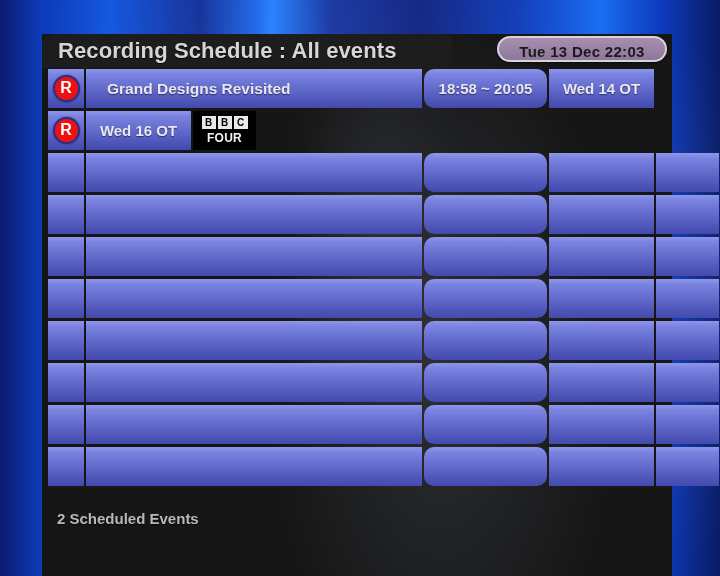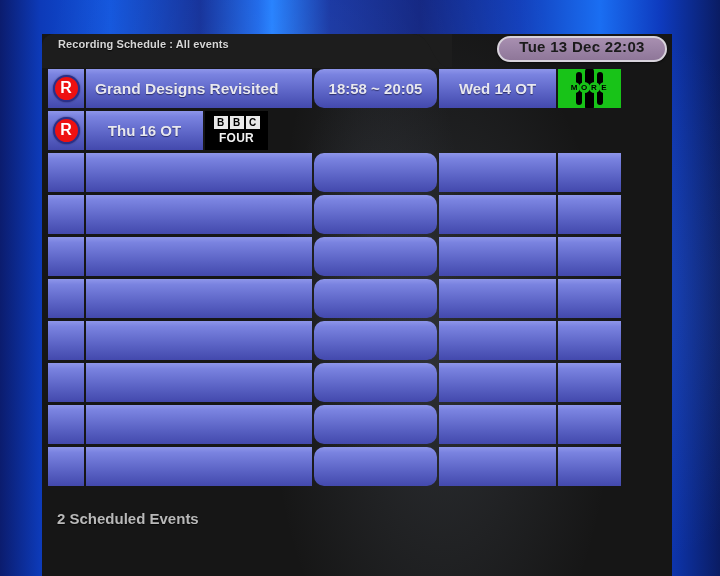--- a/index.html
+++ b/index.html
@@ -82,41 +82,41 @@
     top: 34px;
     width: 80px;
     height: 34px;
     z-index: 4;
   }
   #title-text {
     position: absolute;
     left: 58px;
     top: 38px;
     z-index: 6;
-    font-size: 11px;
+    font-size: 22px;
     font-weight: bold;
     color: #d6d6d6;
     letter-spacing: 0.1px;
     white-space: nowrap;
     text-shadow: 0 1px 1px rgba(0,0,0,0.8);
   }
 
   
   #clock {
     position: absolute;
     left: 497px;
     top: 36px;
     width: 170px;
     height: 26px;
     border-radius: 13px;
     background: linear-gradient(to bottom, #a88fb0 0%, #9c84a6 45%, #8f7799 100%);
     border: 2px solid #d8d3dc;
     box-sizing: border-box;
     display: flex;
-    align-items: flex-start;
+    align-items: flex-end;
     justify-content: center;
     z-index: 6;
     box-shadow: 0 1px 2px rgba(0,0,0,0.6);
   }
   #clock-text {
     font-size: 15px;
     font-weight: bold;
     color: #1b1b1b;
     letter-spacing: 0.3px;
     white-space: nowrap;
@@ -140,23 +140,23 @@
     height: 39px;
     margin-right: 2px;
     background: linear-gradient(to bottom, #8e96ea 0%, #7a83e0 14%, #5a62c4 62%, #4349ad 100%);
     box-sizing: border-box;
     display: flex;
     align-items: center;
     flex: none;
     overflow: hidden;
   }
   .c-flag  { width: 36px; justify-content: center; }
-  .c-title { width: 226px; padding-left: 9px; }
+  .c-title { width: 336px; padding-left: 21px; }
   .c-time  { width: 123px; justify-content: center; border-radius: 10px; }
-  .c-date  { width: 117px; justify-content: center; text-align: center; }
+  .c-date  { width: 105px; justify-content: center; text-align: center; }
   .c-logo  { width: 63px; margin-right: 0; justify-content: center; padding: 0; }
 
   .cell-text {
     font-size: 15px;
     font-weight: bold;
     color: #e8e8ef;
     white-space: nowrap;
     overflow: hidden;
     text-overflow: clip;
     text-shadow: 0 1px 1px rgba(20,20,60,0.65);
@@ -298,37 +298,29 @@
         </div>
         <div class="cell c-title">
           <span class="cell-text">Grand Designs Revisited</span>
         </div>
         <div class="cell c-time">
           <span class="cell-text">18:58 ~ 20:05</span>
         </div>
         <div class="cell c-date">
           <span class="cell-text">Wed 14 OT</span>
         </div>
-        <div class="cell c-logo logo-cell-filled">
-          <div class="logo-more4">
-            <div class="m4-bar m4-b1"></div>
-            <div class="m4-bar m4-b2"></div>
-            <div class="m4-bar m4-b3"></div>
-            <div class="m4-word"><span>M</span><span>O</span><span>R</span><span>E</span></div>
-          </div>
-        </div>
       </div>
       <div class="row">
         <div class="cell c-flag">
           <div class="rec-badge">
             <span>R</span>
           </div>
         </div>
         <div class="cell c-date">
-          <span class="cell-text">Thu 16 OT</span>
+          <span class="cell-text">Wed 16 OT</span>
         </div>
         <div class="cell c-logo logo-cell-filled">
           <div class="logo-bbcfour">
             <div class="bbc-row">
               <div class="bbc-sq">B</div>
               <div class="bbc-sq">B</div>
               <div class="bbc-sq">C</div>
             </div>
             <div class="bbc-four">FOUR</div>
           </div>

